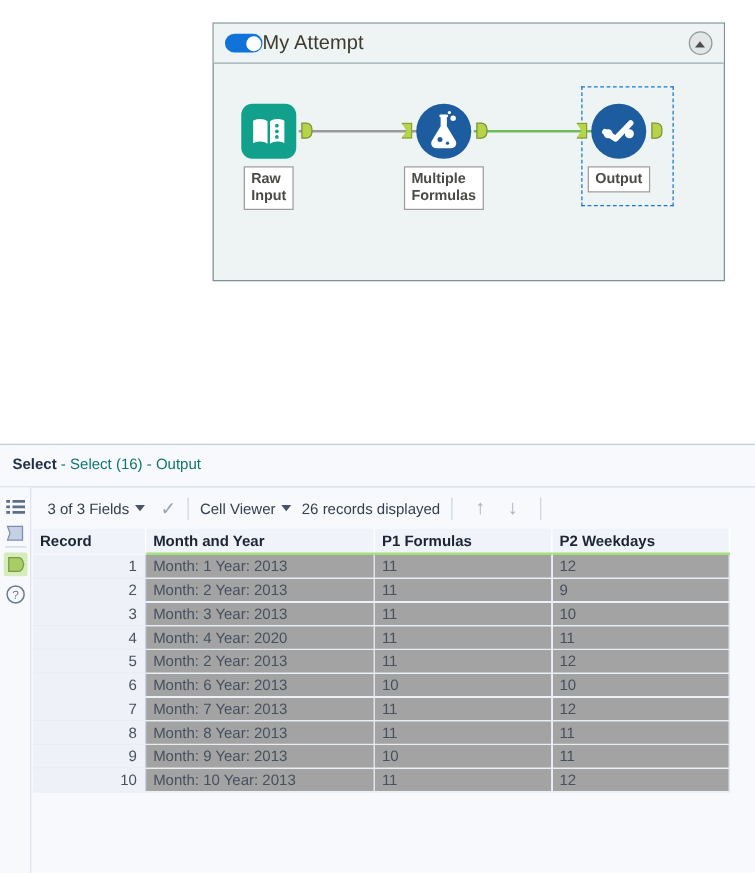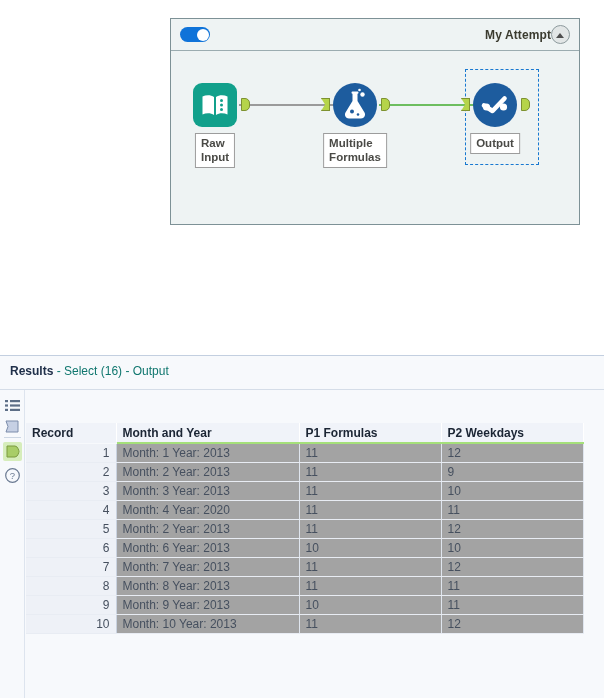--- a/index.html
+++ b/index.html
@@ -31,23 +31,23 @@
     position: absolute;
     left: 0; top: 0;
     width: 100%; height: 32px;
     background: #eef3f3;
     border-bottom: 1px solid #9bacb0;
     display: flex;
     align-items: center;
   }
   #container-title {
     flex: 1;
-    text-align: right;
-    font-size: 12px;
-    font-weight: bold;
+    text-align: left;
+    font-size: 16px;
+    font-weight: normal;
     color: #3b3b2f;
     letter-spacing: 0.1px;
   }
   
   .toggle {
     margin-left: 9px;
     width: 30px; height: 15px;
     border-radius: 8px;
     background: #0f73d9;
     position: relative;
@@ -357,21 +357,21 @@
         <div class="node-label">Output</div>
       </div>
 
     </div>
   </div>
 </div>
 
 <div id="results-panel">
 
   <div id="results-title">
-    <b>Results</b><span class="sub"> - Select (16) - Output</span>
+    <b>Select</b><span class="sub"> - Select (16) - Output</span>
   </div>
   <div id="results-divider"></div>
 
   <div id="icon-rail">
     <div class="rail-icon" style="top:6px;">
       <svg viewBox="0 0 19 19" width="19" height="19">
         <rect x="2" y="4" width="3" height="2.2" fill="#5d6e86"></rect>
         <rect x="7" y="4" width="10" height="2.2" fill="#5d6e86"></rect>
         <rect x="2" y="8.4" width="3" height="2.2" fill="#5d6e86"></rect>
         <rect x="7" y="8.4" width="10" height="2.2" fill="#5d6e86"></rect>
@@ -391,20 +391,38 @@
       </svg>
     </div>
     <div class="rail-icon" style="top:76px;">
       <svg viewBox="0 0 19 19" width="19" height="19">
         <circle cx="9.5" cy="9.5" r="6.8" fill="none" stroke="#6a7a92" stroke-width="1.2"></circle>
         <text x="9.5" y="13" font-size="9.5" fill="#6a7a92" text-anchor="middle" font-family="Liberation Sans, sans-serif">?</text>
       </svg>
     </div>
   </div>
 
+  <div id="results-toolbar">
+    <div style="width:12px;"></div>
+    <div class="tb-item">
+      <span class="tb-label">3 of 3 Fields</span>
+      <span class="caret"></span>
+    </div>
+    <span class="check-icon">✓</span>
+    <div class="tb-sep"></div>
+    <div class="tb-item">
+      <span class="tb-label">Cell Viewer</span>
+      <span class="caret"></span>
+    </div>
+    <span class="tb-static">26 records displayed</span>
+    <div class="tb-sep"></div>
+    <span class="arrow-icon">↑</span>
+    <span class="arrow-icon">↓</span>
+    <div class="tb-sep"></div>
+  </div>
 
   <div id="grid-wrap">
     <table class="grid">
       <colgroup>
         <col class="c-record">
           <col class="c-month">
           <col class="c-p1">
           <col class="c-p2">
       </colgroup>
       <thead>

